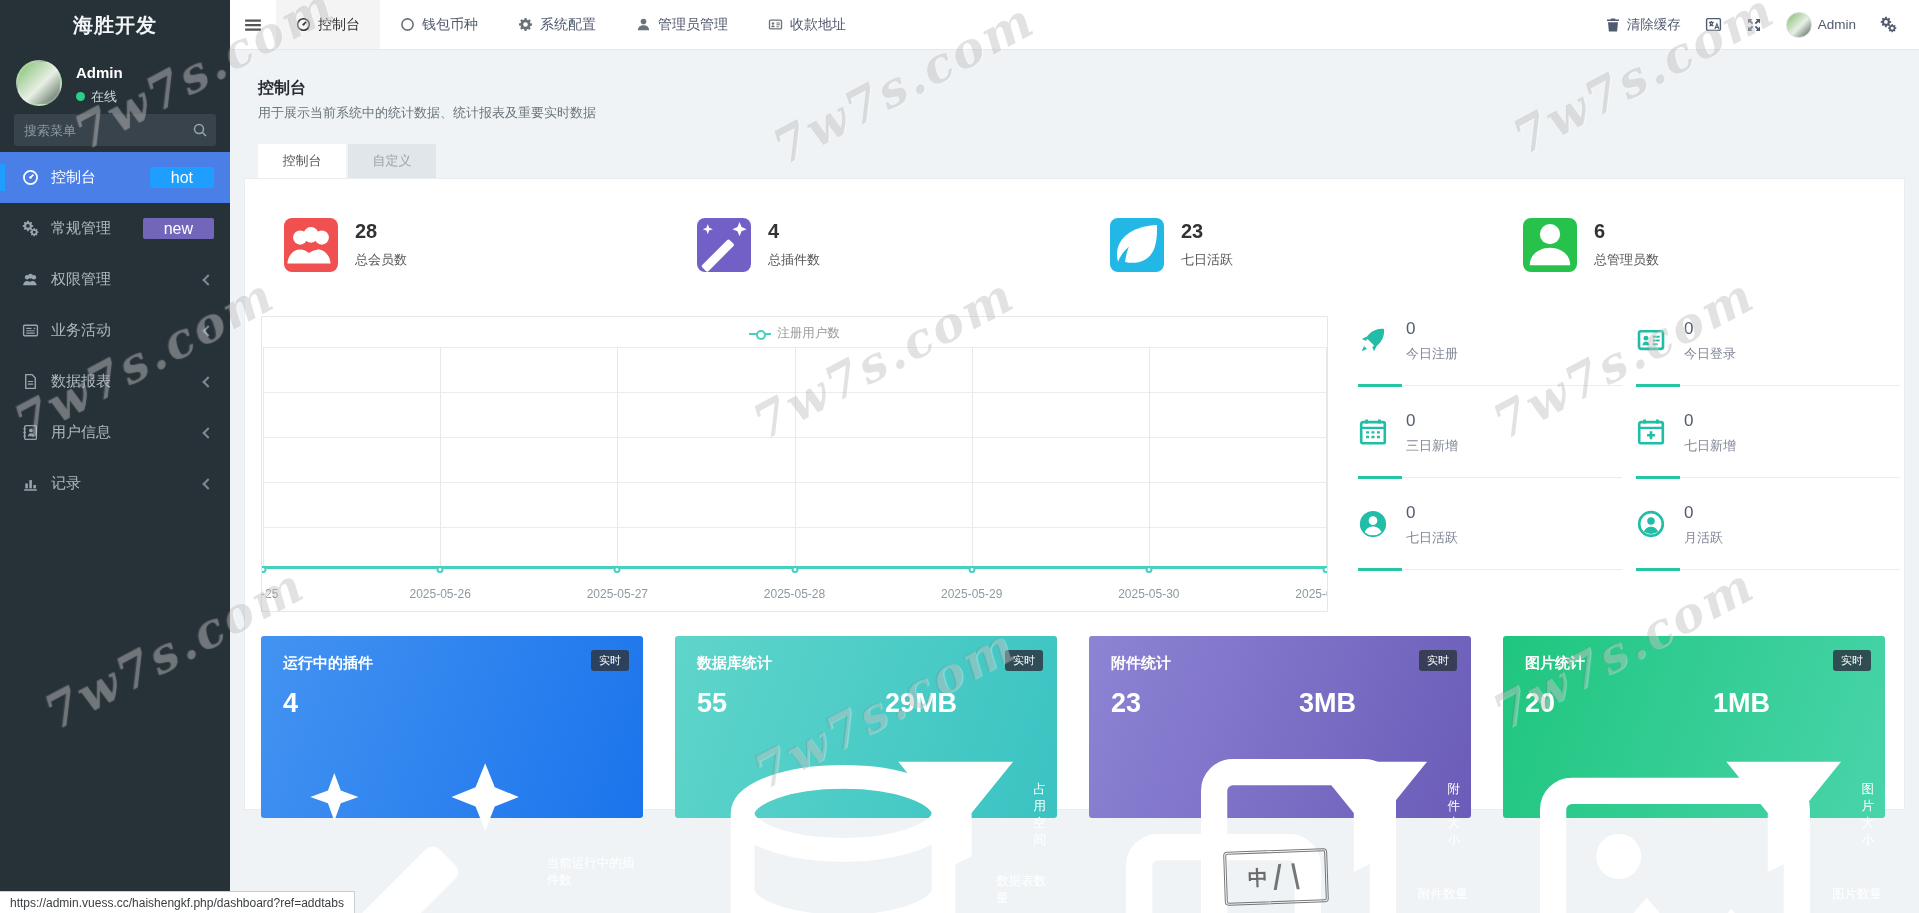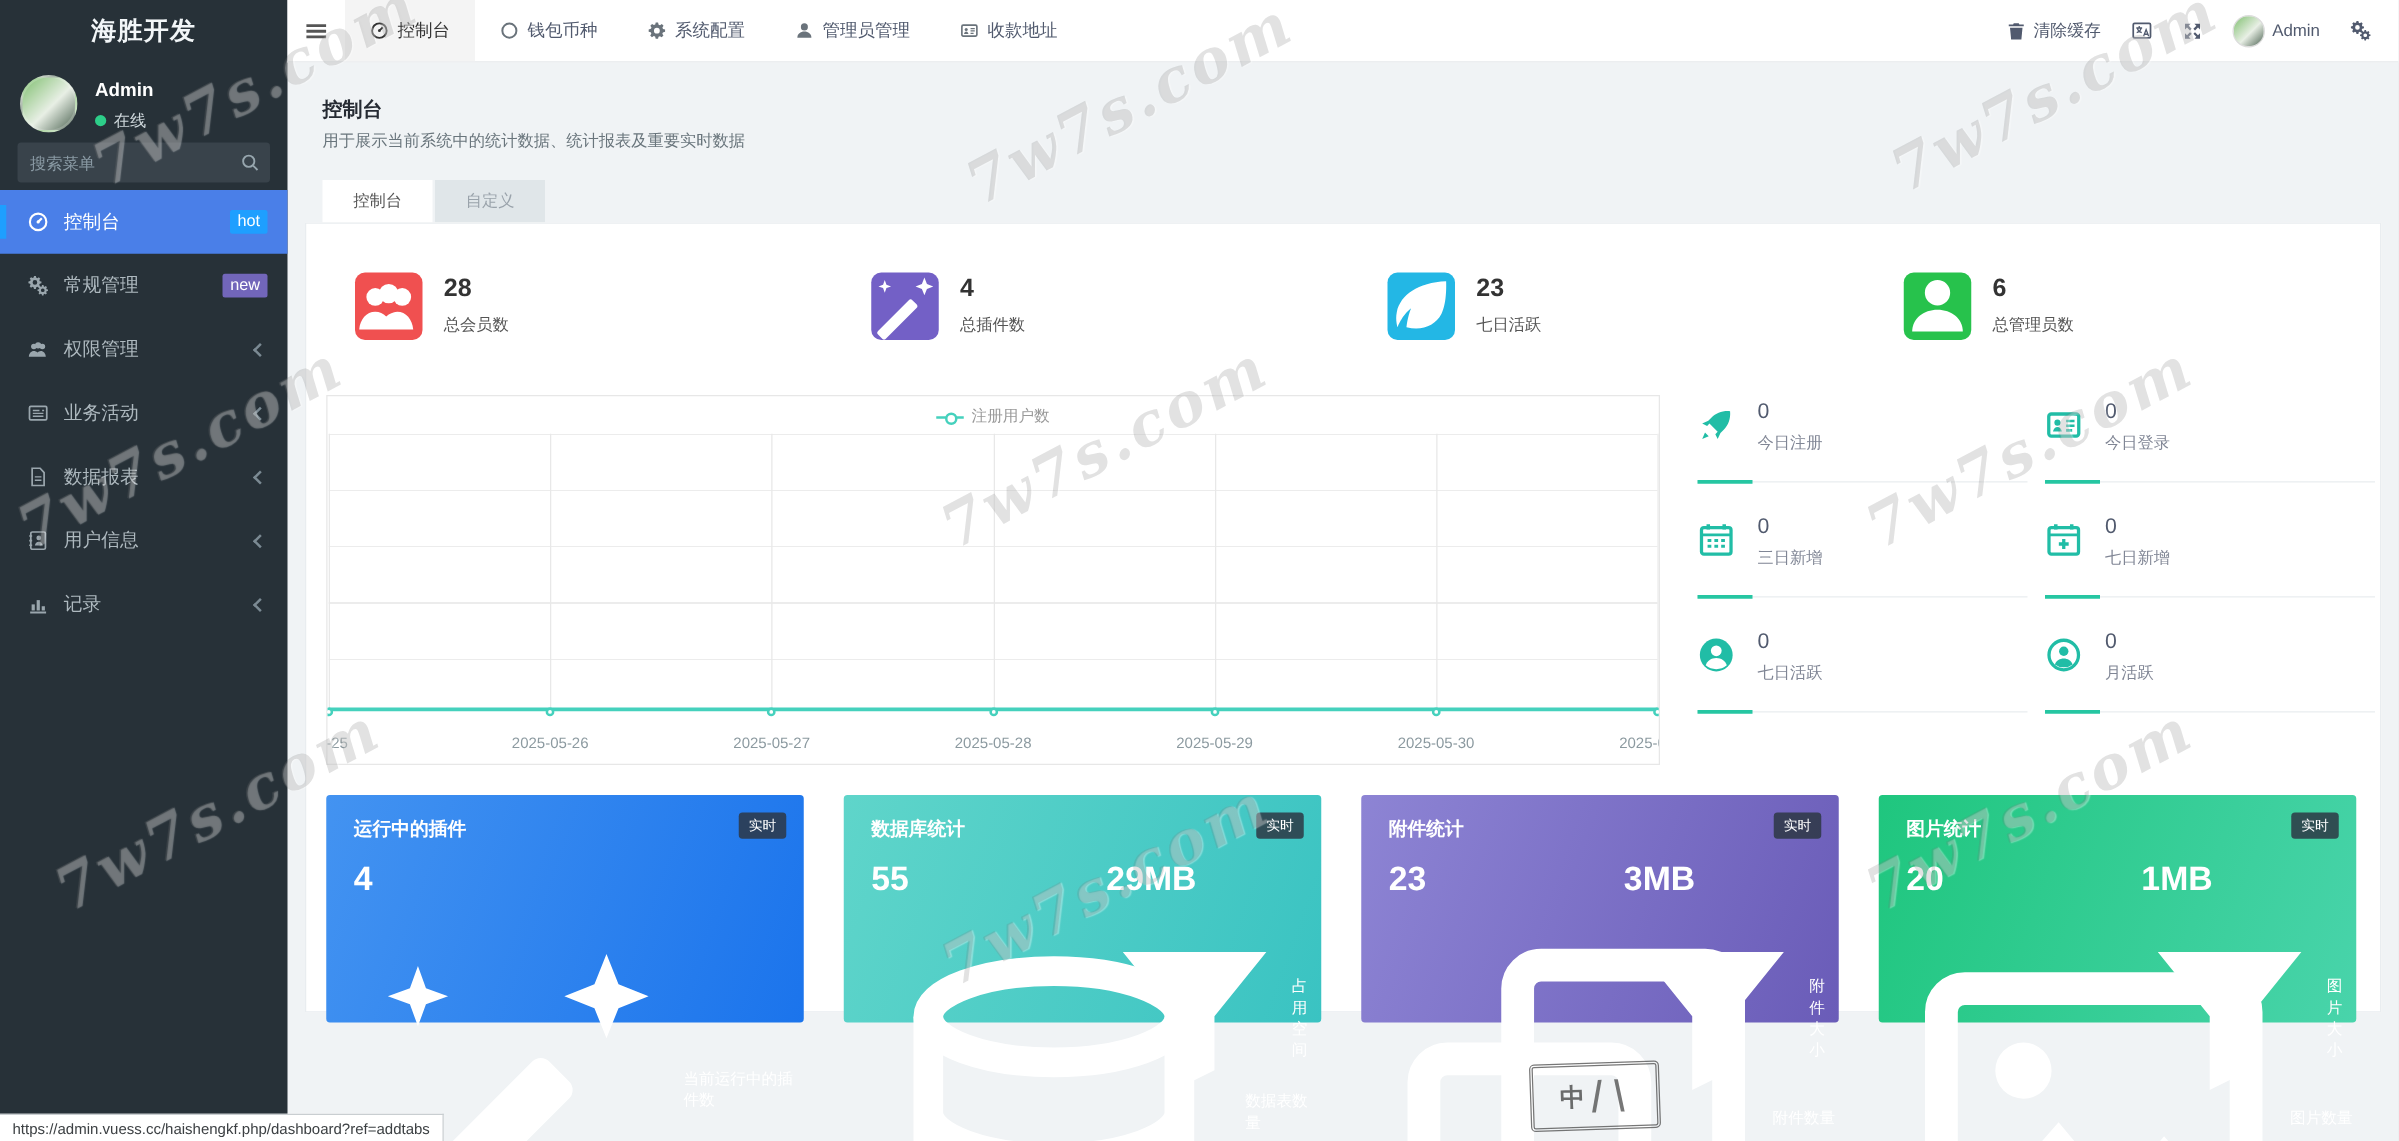--- a/index.html
+++ b/index.html
@@ -25,21 +25,21 @@
                      color:#cfd8dc; font-size:13px; font-family:inherit; }
   .searchbox input::placeholder { color:#8a9aa4; }
   .searchbox .s-ico { position:absolute; right:8px; top:8px; width:16px; height:16px; color:#97a6ae; }
 
   .menu { position:absolute; left:0; top:152px; width:230px; }
   .mitem { position:relative; height:51px; display:flex; align-items:center; padding-left:22px; color:#aeb9bf; font-size:15px; cursor:pointer; }
   .mitem .mi-ico { width:17px; height:17px; margin-right:12px; color:#9aa6ad; flex:0 0 17px; }
   .mitem.active { background:#4a7fe8; color:#fff; }
   .mitem.active .mi-ico { color:#fff; }
   .mitem.active::before { content:''; position:absolute; left:0; top:12px; width:5px; height:27px; background:#1e9fff; }
-  .mbadge { margin-left:auto; margin-right:16px; font-size:13px; color:#fff; padding:2px 6px; border-radius:2px; line-height:1.1; }
+  .mbadge { margin-left:auto; margin-right:16px; font-size:16px; color:#fff; padding:2px 21px; border-radius:2px; line-height:1.1; }
   .mbadge:empty { display:none; }
   .chev { margin-left:auto; margin-right:18px; width:8px; height:8px; border-left:2px solid #7b8a93; border-bottom:2px solid #7b8a93; transform:rotate(45deg); }
 
   
   .topbar { position:absolute; left:230px; top:0; width:1689px; height:50px; background:#fff; border-bottom:1px solid #e6e9ec; z-index:6; display:flex; align-items:stretch; }
   .hamburger { width:46px; display:flex; align-items:center; justify-content:center; color:#555; cursor:pointer; }
   .hamburger svg { width:18px; height:18px; }
   .ttab { display:flex; align-items:center; gap:7px; padding:0 20px; font-size:14px; color:#515a6e; cursor:pointer; }
   .ttab .t-ico { width:15px; height:15px; color:#6a737b; }
   .ttab.active { background:#f4f4f4; color:#333; }

